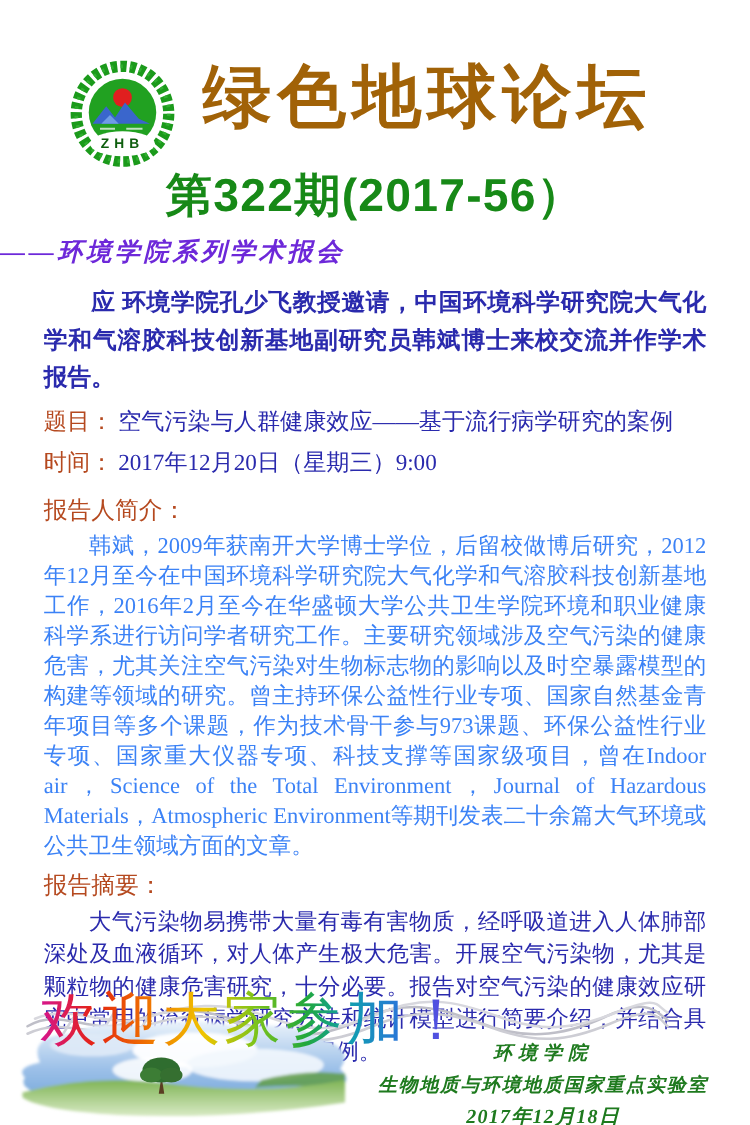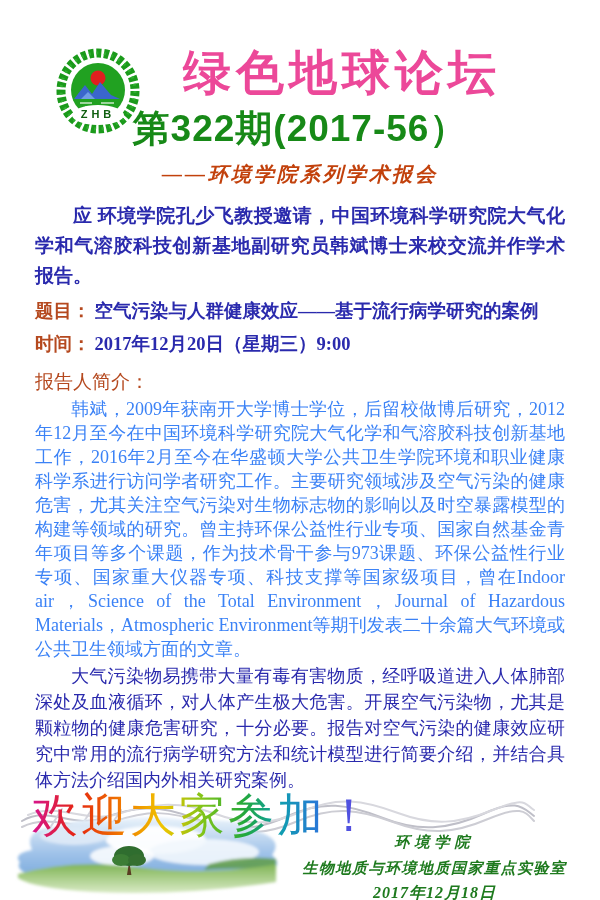--- a/index.html
+++ b/index.html
@@ -10,51 +10,50 @@
     background:#ffffff;
     overflow:hidden;
     font-family:"Liberation Serif","DejaVu Serif",serif;
   }
   
   .header{position:relative;padding-top:42px;}
   .logo{position:absolute;left:54px;top:46px;width:88px;height:90px;}
   .title-line{
     padding-left:84px;
     text-align:center;
-    font-size:48px;font-weight:bold;
-    color:#ec4899;
+    font-size:55px;font-weight:bold;
+    color:#a16207;
     letter-spacing:5px;
     line-height:1.3;
     white-space:nowrap;
   }
   .issue-line{
     text-align:center;
     font-family:"Liberation Sans","DejaVu Sans",sans-serif;
     font-size:37px;font-weight:bold;
     color:#178917;
     letter-spacing:1px;
     line-height:1.2;
-    margin-top:3px;
+    margin-top:21px;
   }
   .subtitle-line{
-    text-align:center;
     font-size:20px;font-weight:bold;font-style:italic;
-    color:#c2410c;
+    color:#6d28d9;
     letter-spacing:3px;
     margin-top:9px;
   }
   
   .main{padding:0 35px;}
   .intro{
     margin:13px 0 4px;
     font-size:19px;line-height:30px;
     color:#2a2aad;font-weight:bold;
     text-align:justify;text-indent:2em;
   }
-  .detail-row{font-size:18.5px;line-height:33px;font-weight:bold;white-space:nowrap;}
+  .detail-row{font-size:18.5px;line-height:33px;font-weight:normal;white-space:nowrap;}
   .detail-label{color:#b5491f;}
   .detail-value{color:#2a2aad;margin-left:4px;}
   .section-heading{
     margin:8px 0 3px;
     font-size:19px;line-height:25px;
     font-weight:normal;color:#b5491f;
   }
   .bio-text{
     margin:2px 0 0;
     font-size:18px;line-height:24px;
@@ -129,20 +128,21 @@
     <div class="detail-row">
       <span class="detail-label">题目：</span><span class="detail-value">空气污染与人群健康效应——基于流行病学研究的案例</span>
     </div>
     <div class="detail-row">
       <span class="detail-label">时间：</span><span class="detail-value">2017年12月20日（星期三）9:00</span>
     </div>
 
     <div class="section-heading">报告人简介：</div>
     <p class="bio-text">韩斌，2009年获南开大学博士学位，后留校做博后研究，2012年12月至今在中国环境科学研究院大气化学和气溶胶科技创新基地工作，2016年2月至今在华盛顿大学公共卫生学院环境和职业健康科学系进行访问学者研究工作。主要研究领域涉及空气污染的健康危害，尤其关注空气污染对生物标志物的影响以及时空暴露模型的构建等领域的研究。曾主持环保公益性行业专项、国家自然基金青年项目等多个课题，作为技术骨干参与973课题、环保公益性行业专项、国家重大仪器专项、科技支撑等国家级项目，曾在Indoor air，Science of the Total Environment，Journal of Hazardous Materials，Atmospheric Environment等期刊发表二十余篇大气环境或公共卫生领域方面的文章。</p>
 
+    <div class="section-heading">报告摘要：</div>
     <p class="abstract-text">大气污染物易携带大量有毒有害物质，经呼吸道进入人体肺部深处及血液循环，对人体产生极大危害。开展空气污染物，尤其是颗粒物的健康危害研究，十分必要。报告对空气污染的健康效应研究中常用的流行病学研究方法和统计模型进行简要介绍，并结合具体方法介绍国内外相关研究案例。</p>
   </div>
 
   <div class="footer">
 
     <svg class="squiggle" width="520" height="44" viewBox="0 0 520 44">
       <path d="M4,24 C30,8 55,32 85,21 S140,7 175,21 S235,35 270,19 S330,7 365,21 S430,33 465,17 S505,11 516,19" stroke="#bfbfc8"></path>
       <path d="M4,30 C35,15 60,37 95,25 S150,13 185,26 S245,39 280,24 S340,12 375,25 S435,37 470,22 S508,16 516,24" stroke="#cdcdd4"></path>
       <path d="M10,18 C40,5 70,27 100,17 S160,3 195,16 S250,29 285,14 S345,3 380,16 S440,27 475,13 S506,7 516,13" stroke="#d8d8de"></path>
       <path d="M30,34 L44,12 M60,34 L74,12 M90,33 L103,13" stroke="#d2d2da"></path>

